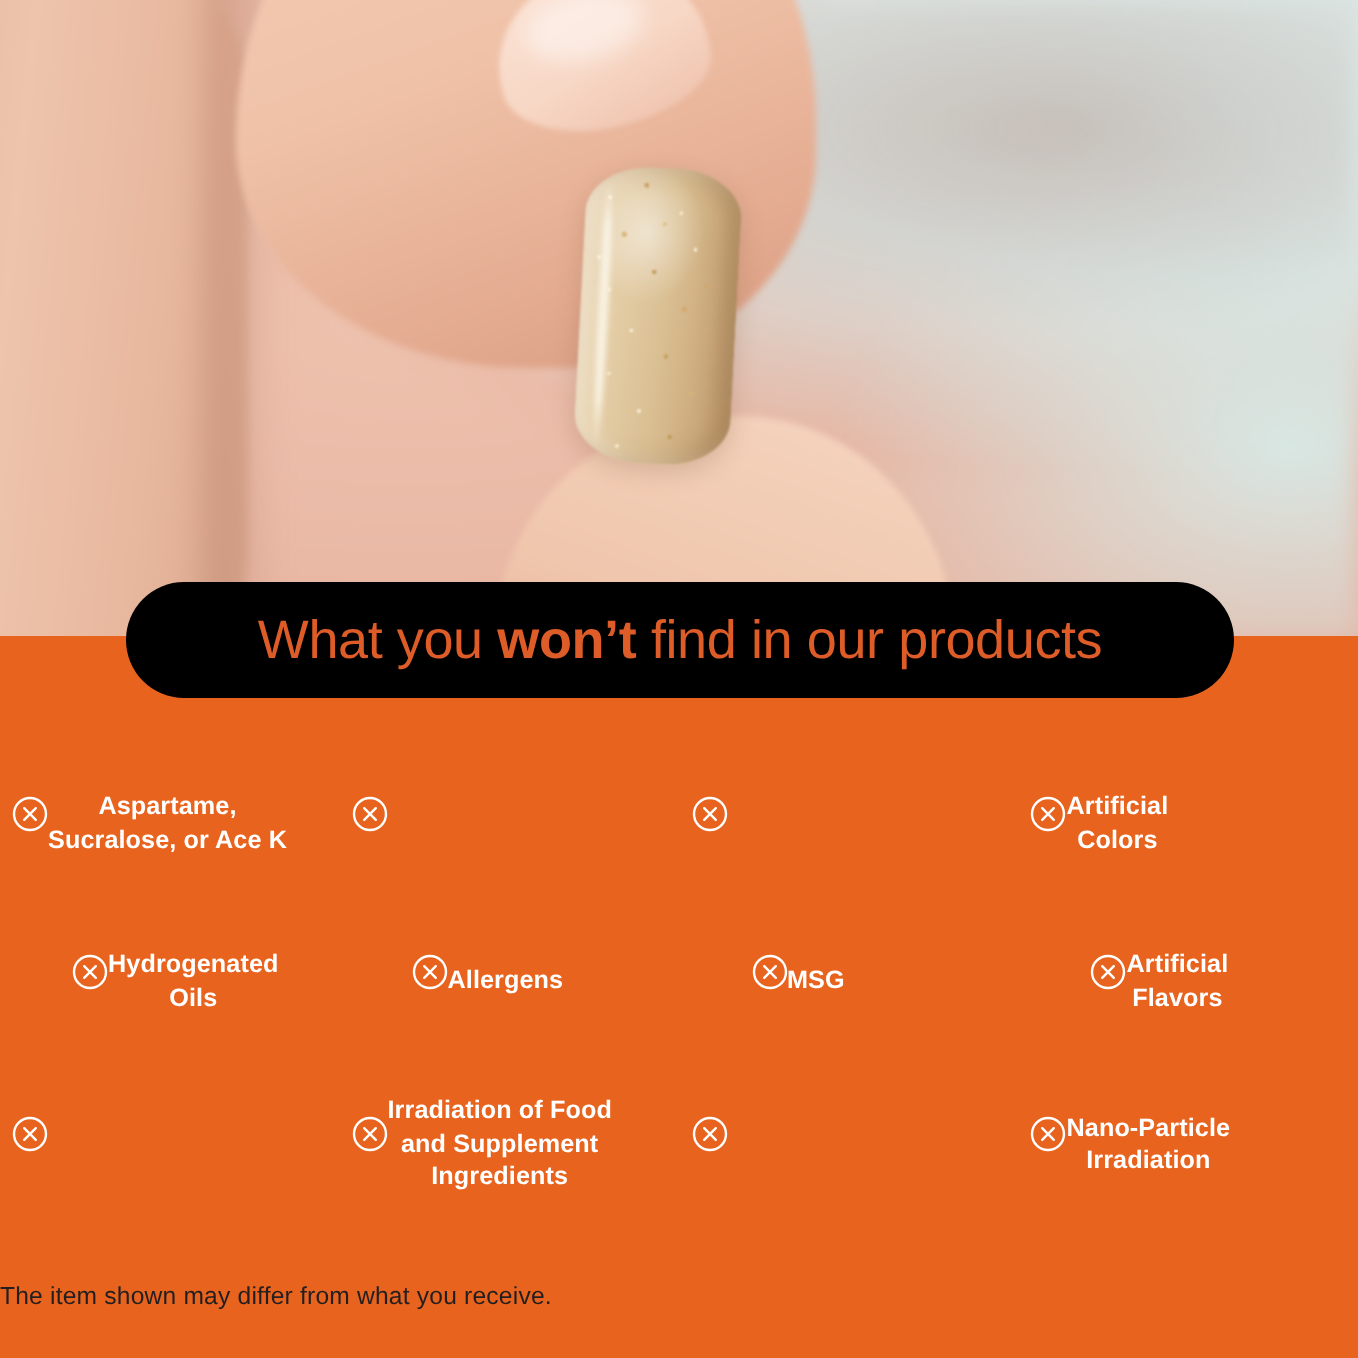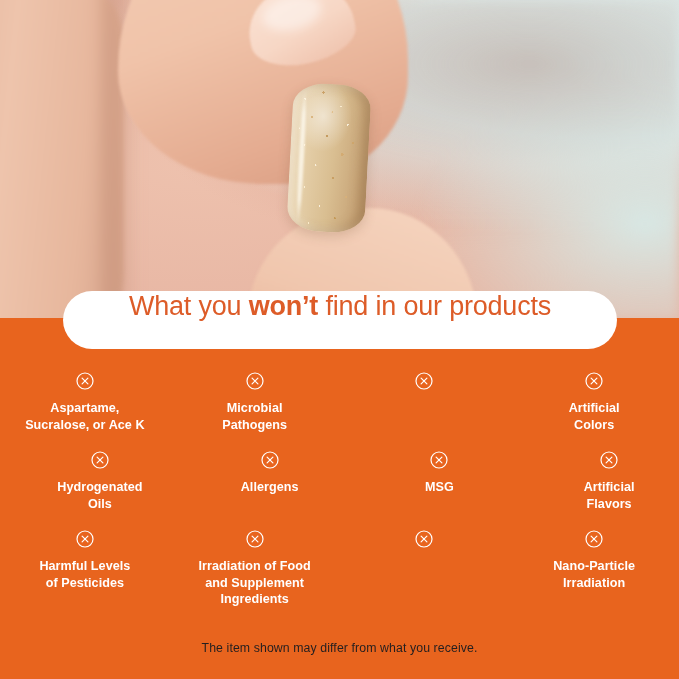--- a/index.html
+++ b/index.html
@@ -153,24 +153,24 @@
     background: #E8641E;
   }
 
   
   .banner {
     position: absolute;
     left: 63px;
     top: 291px;
     width: 554px;
     height: 58px;
-    background: #ffffff;
+    background: #000000;
     border-radius: 29px;
     display: flex;
-    align-items: flex-start;
+    align-items: center;
     justify-content: center;
   }
   .banner-text {
     font-size: 27px;
     color: #DD5C28;
     letter-spacing: -0.2px;
     white-space: nowrap;
     font-weight: 400;
   }
   .banner-text b {
@@ -182,21 +182,20 @@
     position: absolute;
     left: 0;
     top: 372px;
     width: 679px;
     display: grid;
     grid-template-columns: repeat(4, 1fr);
     row-gap: 0;
   }
   .cell {
     display: flex;
-    flex-direction: column;
     align-items: center;
     padding: 0 6px;
   }
   .row-1 .cell { height: 79px; }
   .row-2 .cell { height: 79px; margin-left: 30px; }
   .row-3 .cell { height: 84px; }
   .grid-row {
     display: contents;
   }
   .xicon {
@@ -215,21 +214,21 @@
     letter-spacing: 0.05px;
     white-space: pre-line;
   }
 
   
   .disclaimer {
     position: absolute;
     left: 0;
     top: 641px;
     width: 679px;
-    text-align: center;
+    text-align: left;
     font-size: 12.3px;
     color: #231f20;
     font-weight: 400;
     letter-spacing: 0.1px;
   }
 </style>
 </head>
 <body>
 
 <div class="screen">
@@ -267,22 +266,20 @@
         <span class="cell-label">Aspartame,
 Sucralose, or Ace K</span>
       </div>
       <div class="cell">
         <span class="xicon">
           <svg width="18" height="18" viewBox="0 0 18 18">
               <circle cx="9" cy="9" r="8" fill="none" stroke="#ffffff" stroke-width="1.2"></circle>
               <path d="M6.1 6.1 L11.9 11.9 M11.9 6.1 L6.1 11.9" stroke="#ffffff" stroke-width="1.2" stroke-linecap="round"></path>
             </svg>
         </span>
-        <span class="cell-label">Microbial
-Pathogens</span>
       </div>
       <div class="cell">
         <span class="xicon">
           <svg width="18" height="18" viewBox="0 0 18 18">
               <circle cx="9" cy="9" r="8" fill="none" stroke="#ffffff" stroke-width="1.2"></circle>
               <path d="M6.1 6.1 L11.9 11.9 M11.9 6.1 L6.1 11.9" stroke="#ffffff" stroke-width="1.2" stroke-linecap="round"></path>
             </svg>
         </span>
       </div>
       <div class="cell">
@@ -339,22 +336,20 @@
     </div>
 
     <div class="grid-row row-3">
       <div class="cell">
         <span class="xicon">
           <svg width="18" height="18" viewBox="0 0 18 18">
               <circle cx="9" cy="9" r="8" fill="none" stroke="#ffffff" stroke-width="1.2"></circle>
               <path d="M6.1 6.1 L11.9 11.9 M11.9 6.1 L6.1 11.9" stroke="#ffffff" stroke-width="1.2" stroke-linecap="round"></path>
             </svg>
         </span>
-        <span class="cell-label">Harmful Levels
-of Pesticides</span>
       </div>
       <div class="cell">
         <span class="xicon">
           <svg width="18" height="18" viewBox="0 0 18 18">
               <circle cx="9" cy="9" r="8" fill="none" stroke="#ffffff" stroke-width="1.2"></circle>
               <path d="M6.1 6.1 L11.9 11.9 M11.9 6.1 L6.1 11.9" stroke="#ffffff" stroke-width="1.2" stroke-linecap="round"></path>
             </svg>
         </span>
         <span class="cell-label">Irradiation of Food
 and Supplement

